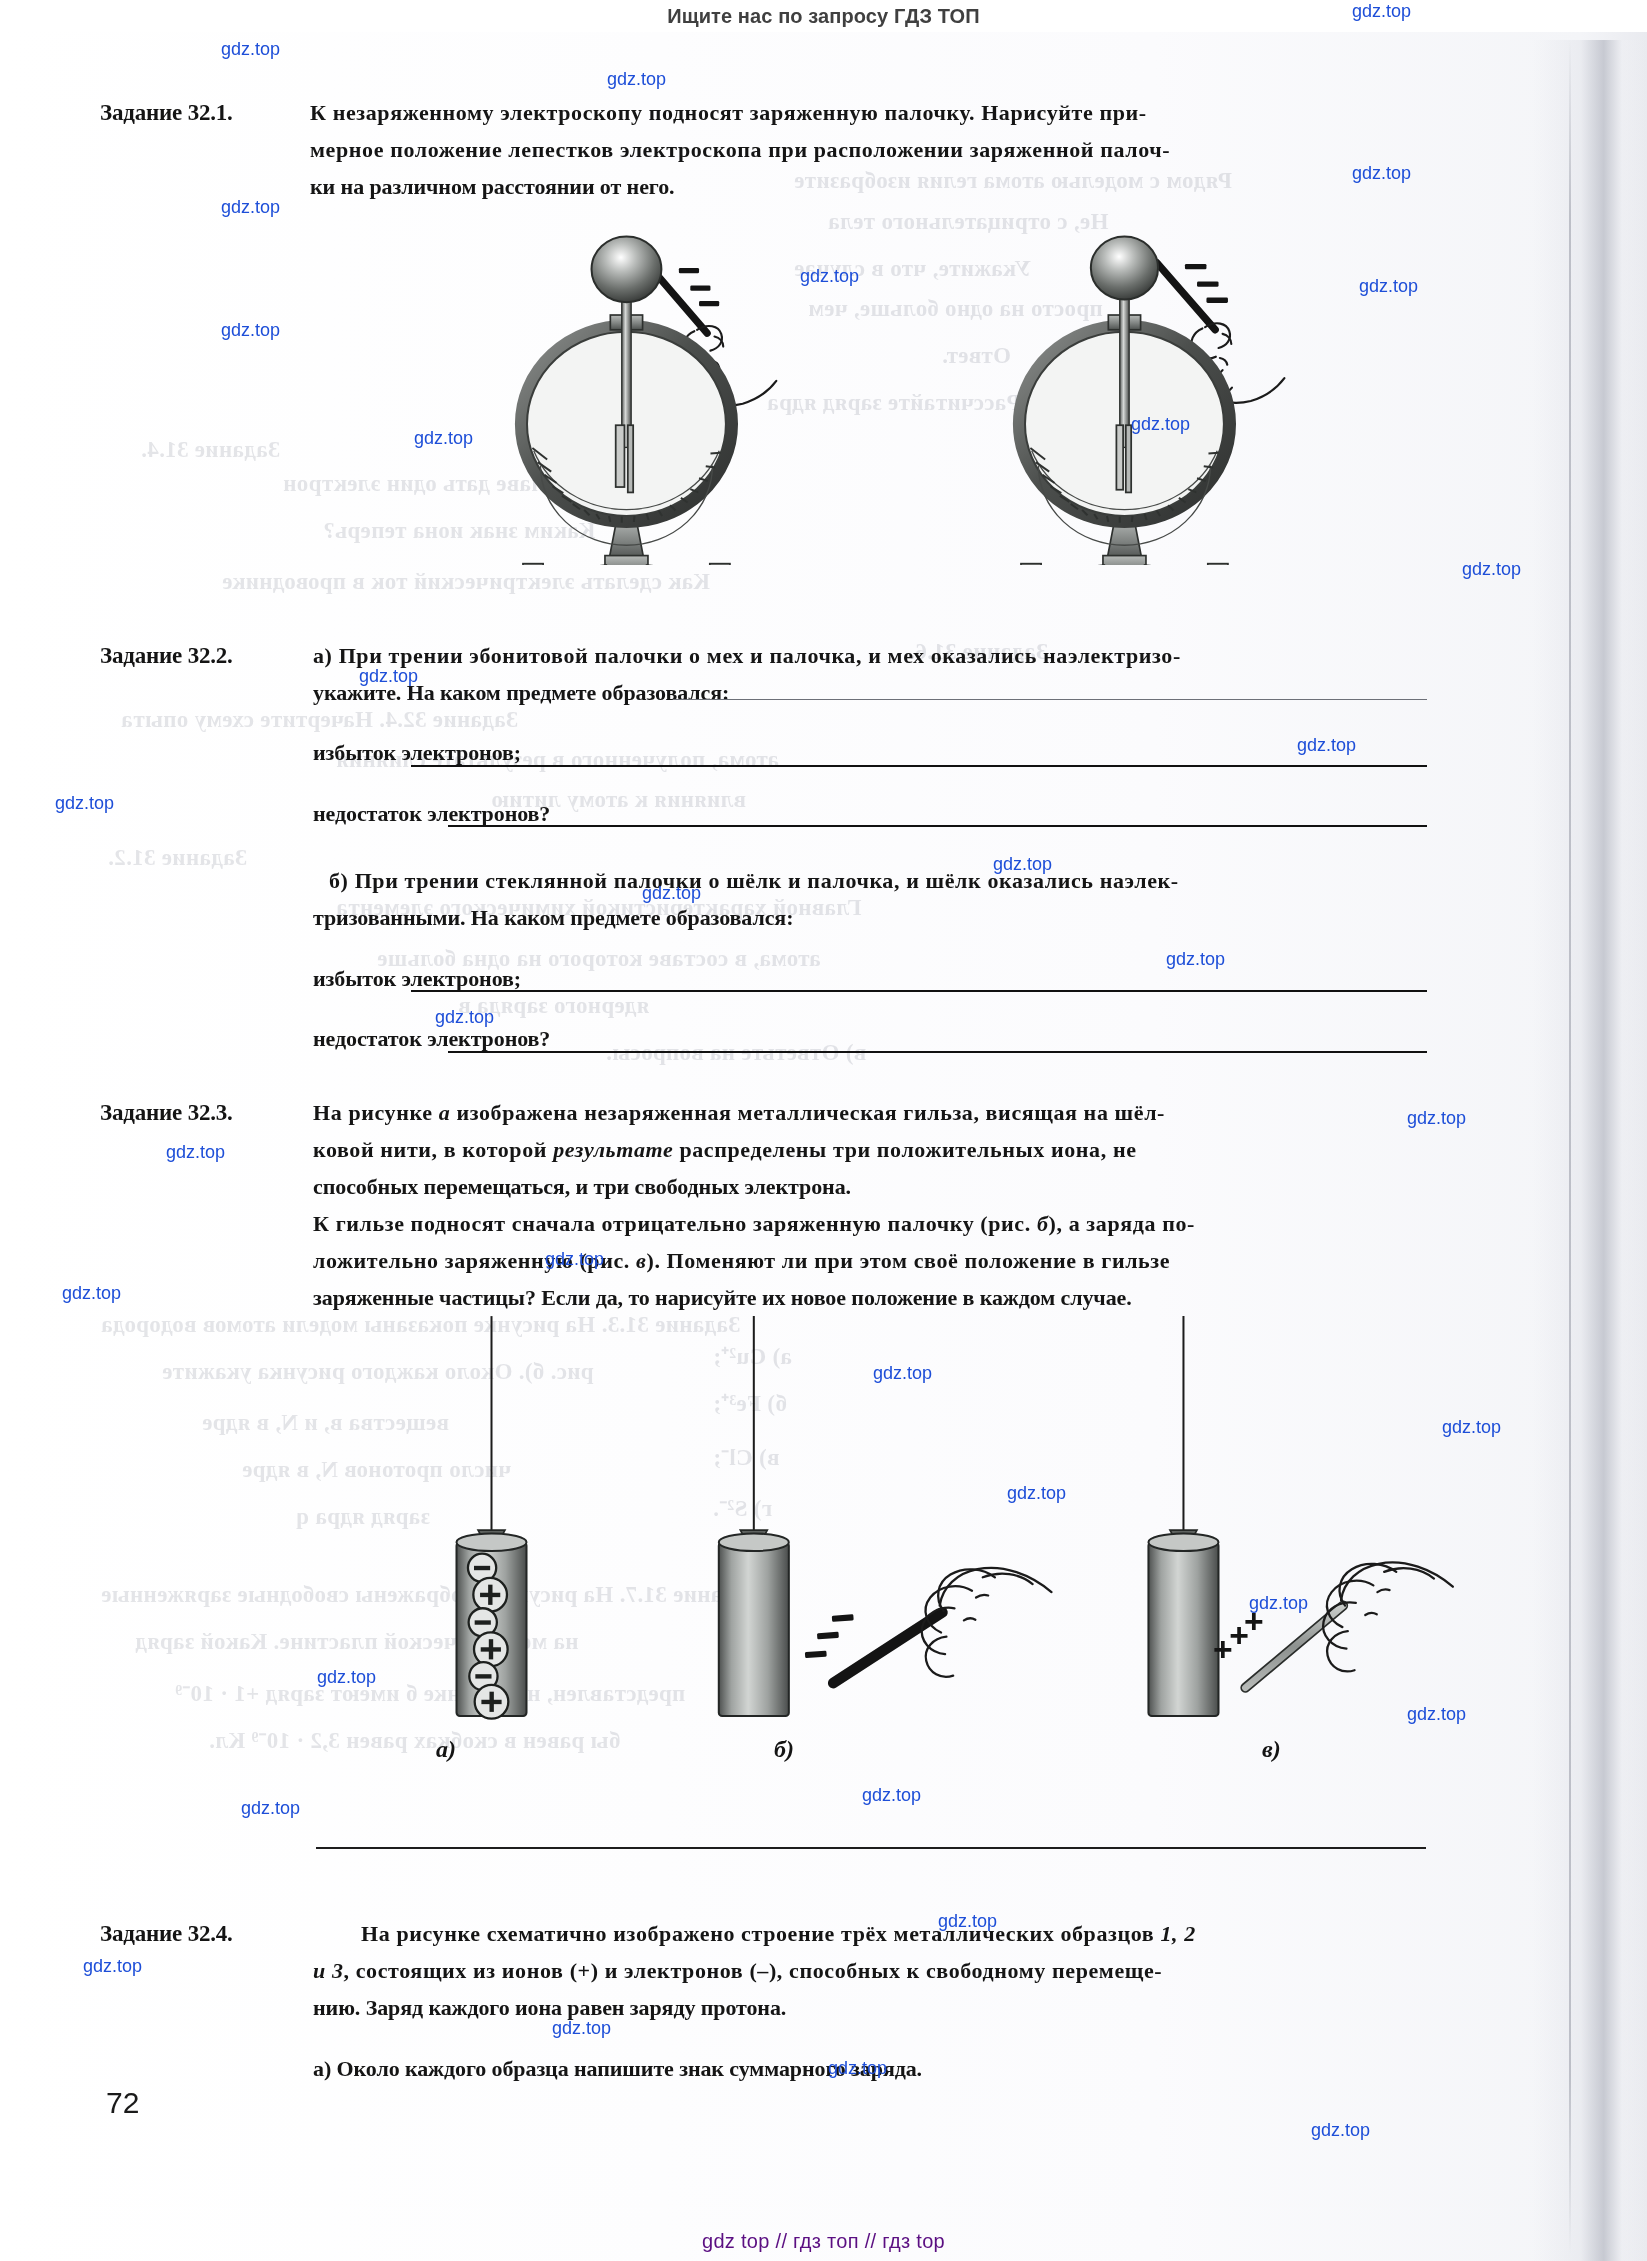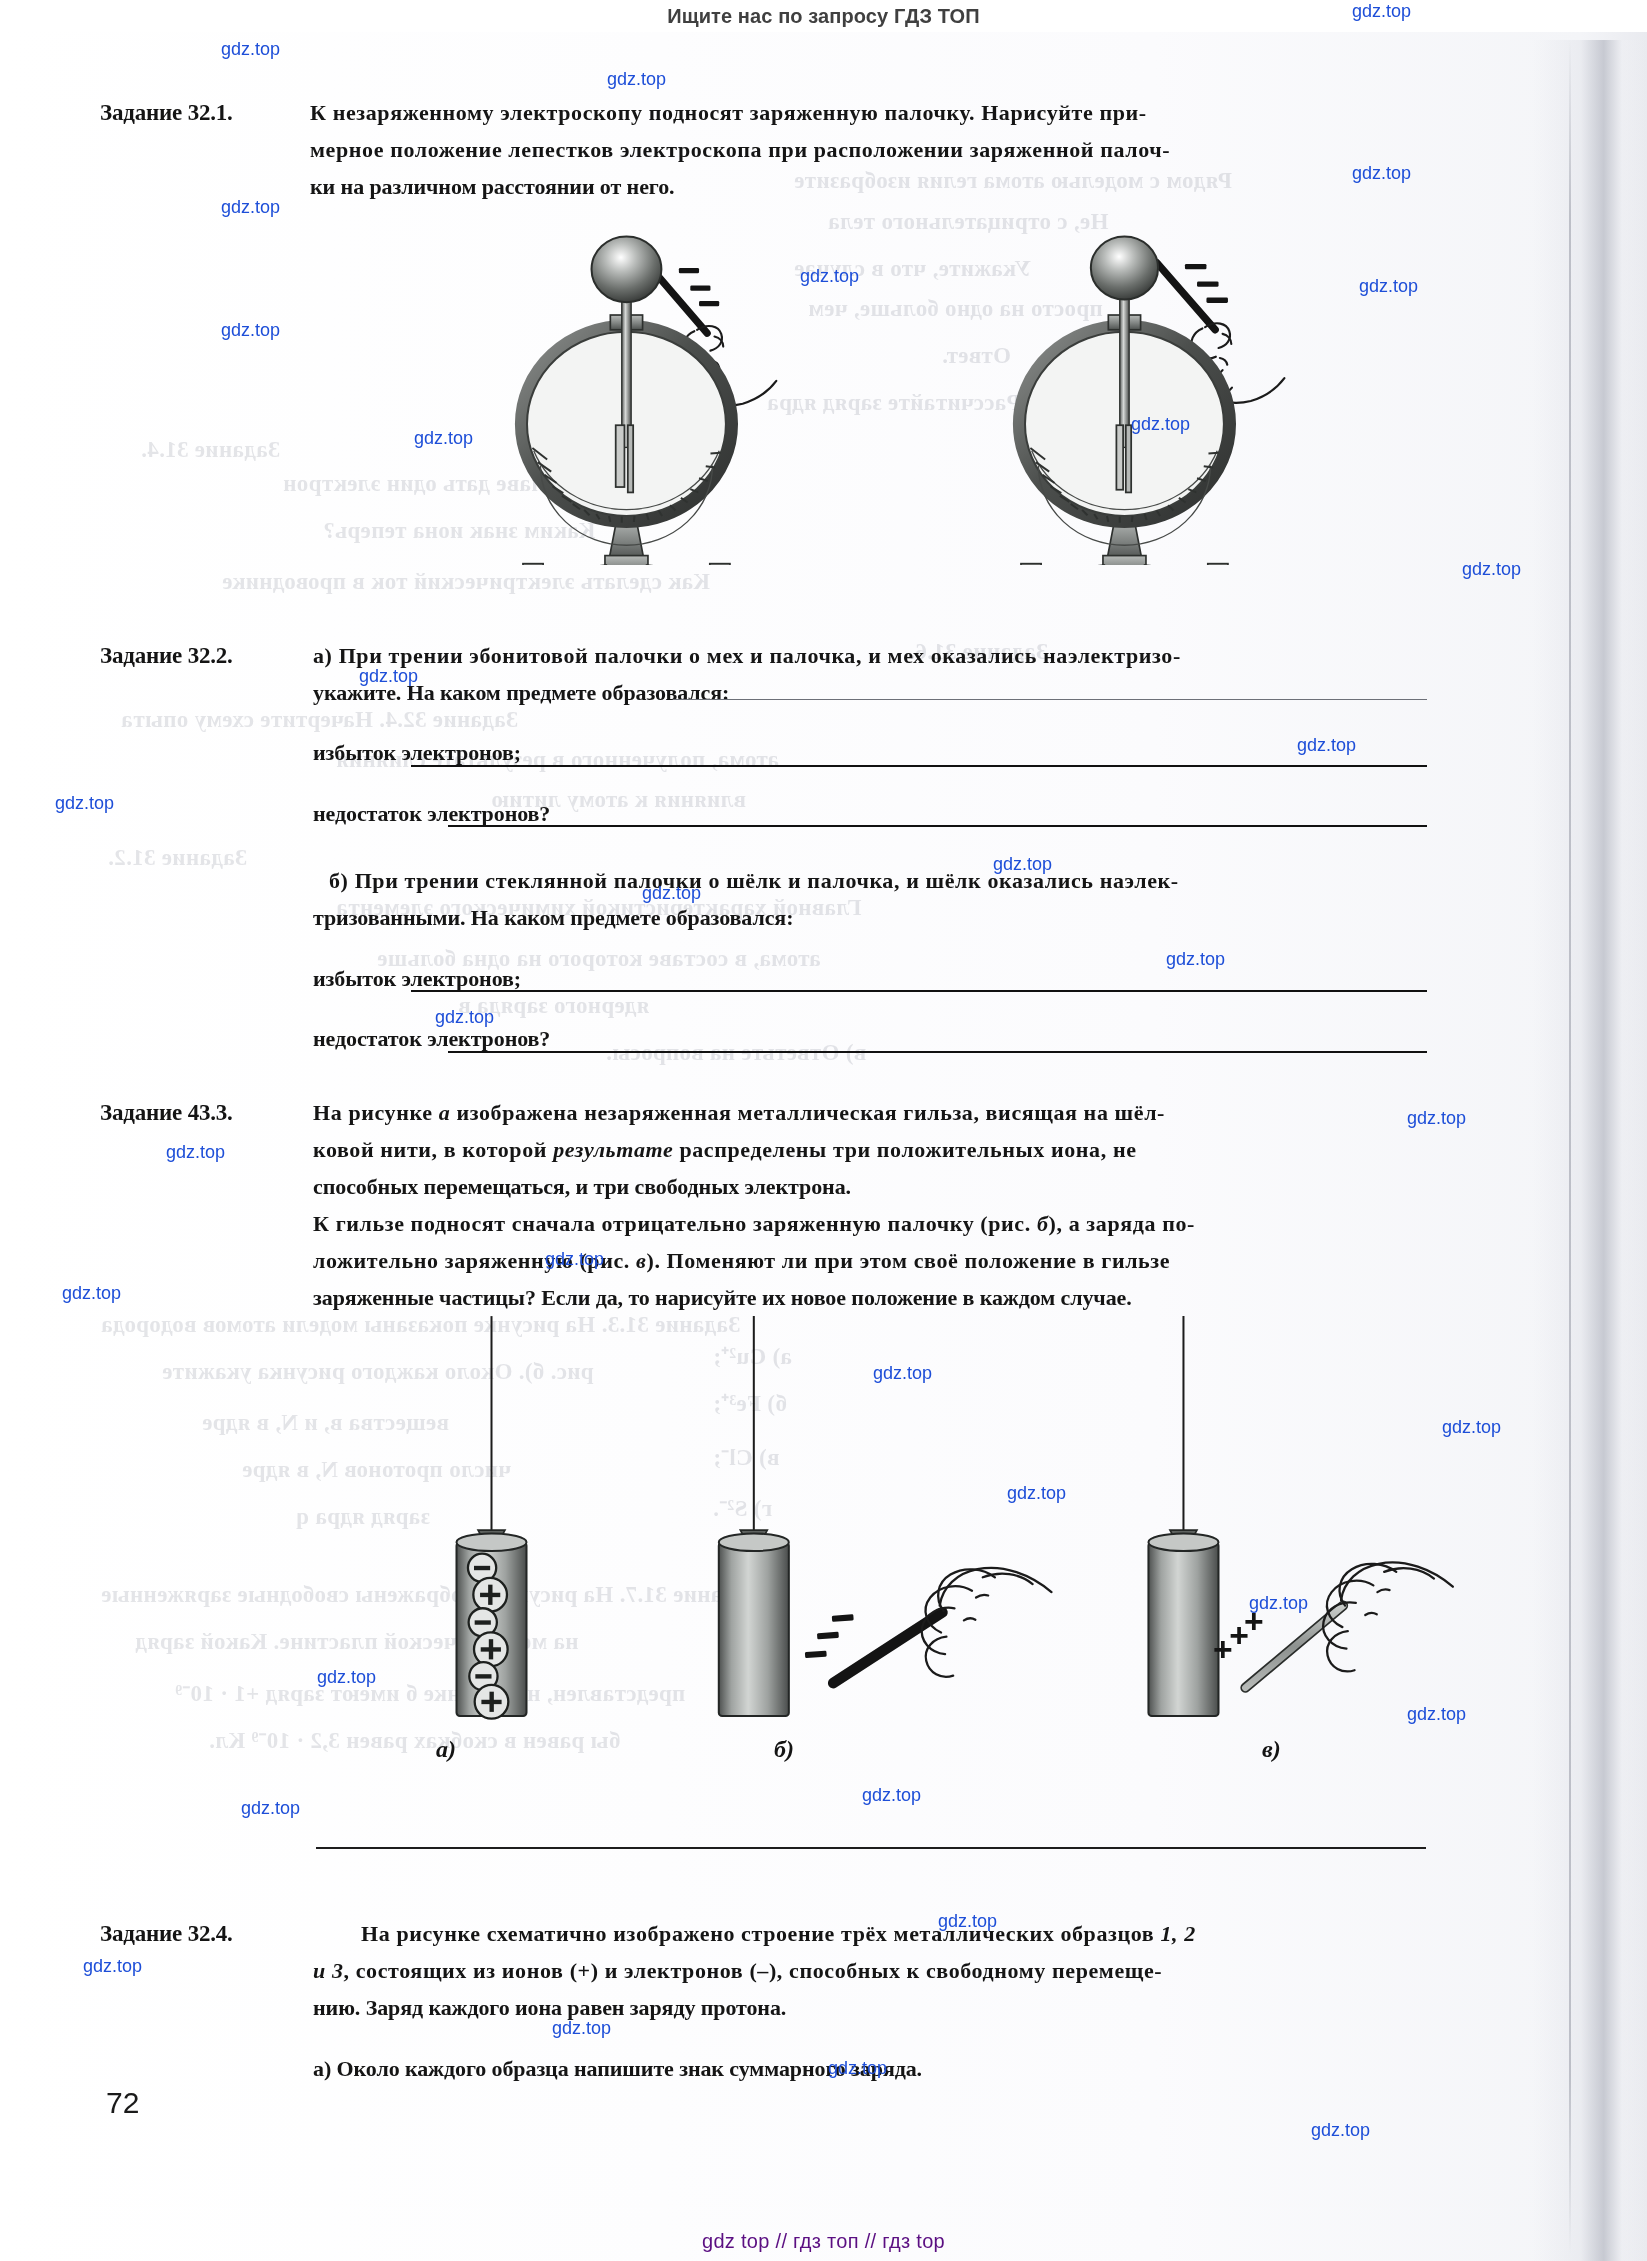--- a/index.html
+++ b/index.html
@@ -328,21 +328,21 @@
 
 <div class="tline just" style="left:329px;top:868px;">б) При трении стеклянной палочки о шёлк и палочка, и шёлк оказались наэлек-</div>
 <div class="tline" style="left:313px;top:905px;">тризованными. На каком предмете образовался:</div>
 
 <div class="tline" style="left:313px;top:966px;">избыток электронов;</div>
 <div class="fillline" style="left:411px;top:990px;width:1016px;"></div>
 
 <div class="tline" style="left:313px;top:1026px;">недостаток электронов?</div>
 <div class="fillline" style="left:448px;top:1051px;width:979px;"></div>
 
-<div class="tasklabel" style="left:100px;top:1100px;">Задание 43.3.</div>
+<div class="tasklabel" style="left:100px;top:1100px;">Задание 32.3.</div>
 <div class="tline just" style="left:313px;top:1100px;"><span>На рисунке </span><i>а</i><span> изображена незаряженная металлическая гильза, висящая на шёл-</span></div>
 <div class="tline just" style="left:313px;top:1137px;"><span>ковой нити, в которой </span><i>результате</i><span> распределены три положительных иона, не</span></div>
 <div class="tline" style="left:313px;top:1174px;">способных перемещаться, и три свободных электрона.</div>
 <div class="tline just" style="left:313px;top:1211px;"><span>К гильзе подносят сначала отрицательно заряженную палочку (рис. </span><i>б</i><span>), а заряда по-</span></div>
 <div class="tline just" style="left:313px;top:1248px;"><span>ложительно заряженную (рис. </span><i>в</i><span>). Поменяют ли при этом своё положение в гильзе</span></div>
 <div class="tline" style="left:313px;top:1285px;">заряженные частицы? Если да, то нарисуйте их новое положение в каждом случае.</div>
 
 <div class="fig" style="left:404px;top:1316px;">
   <svg width="175" height="431" viewBox="0 0 260 640">
     <defs>

